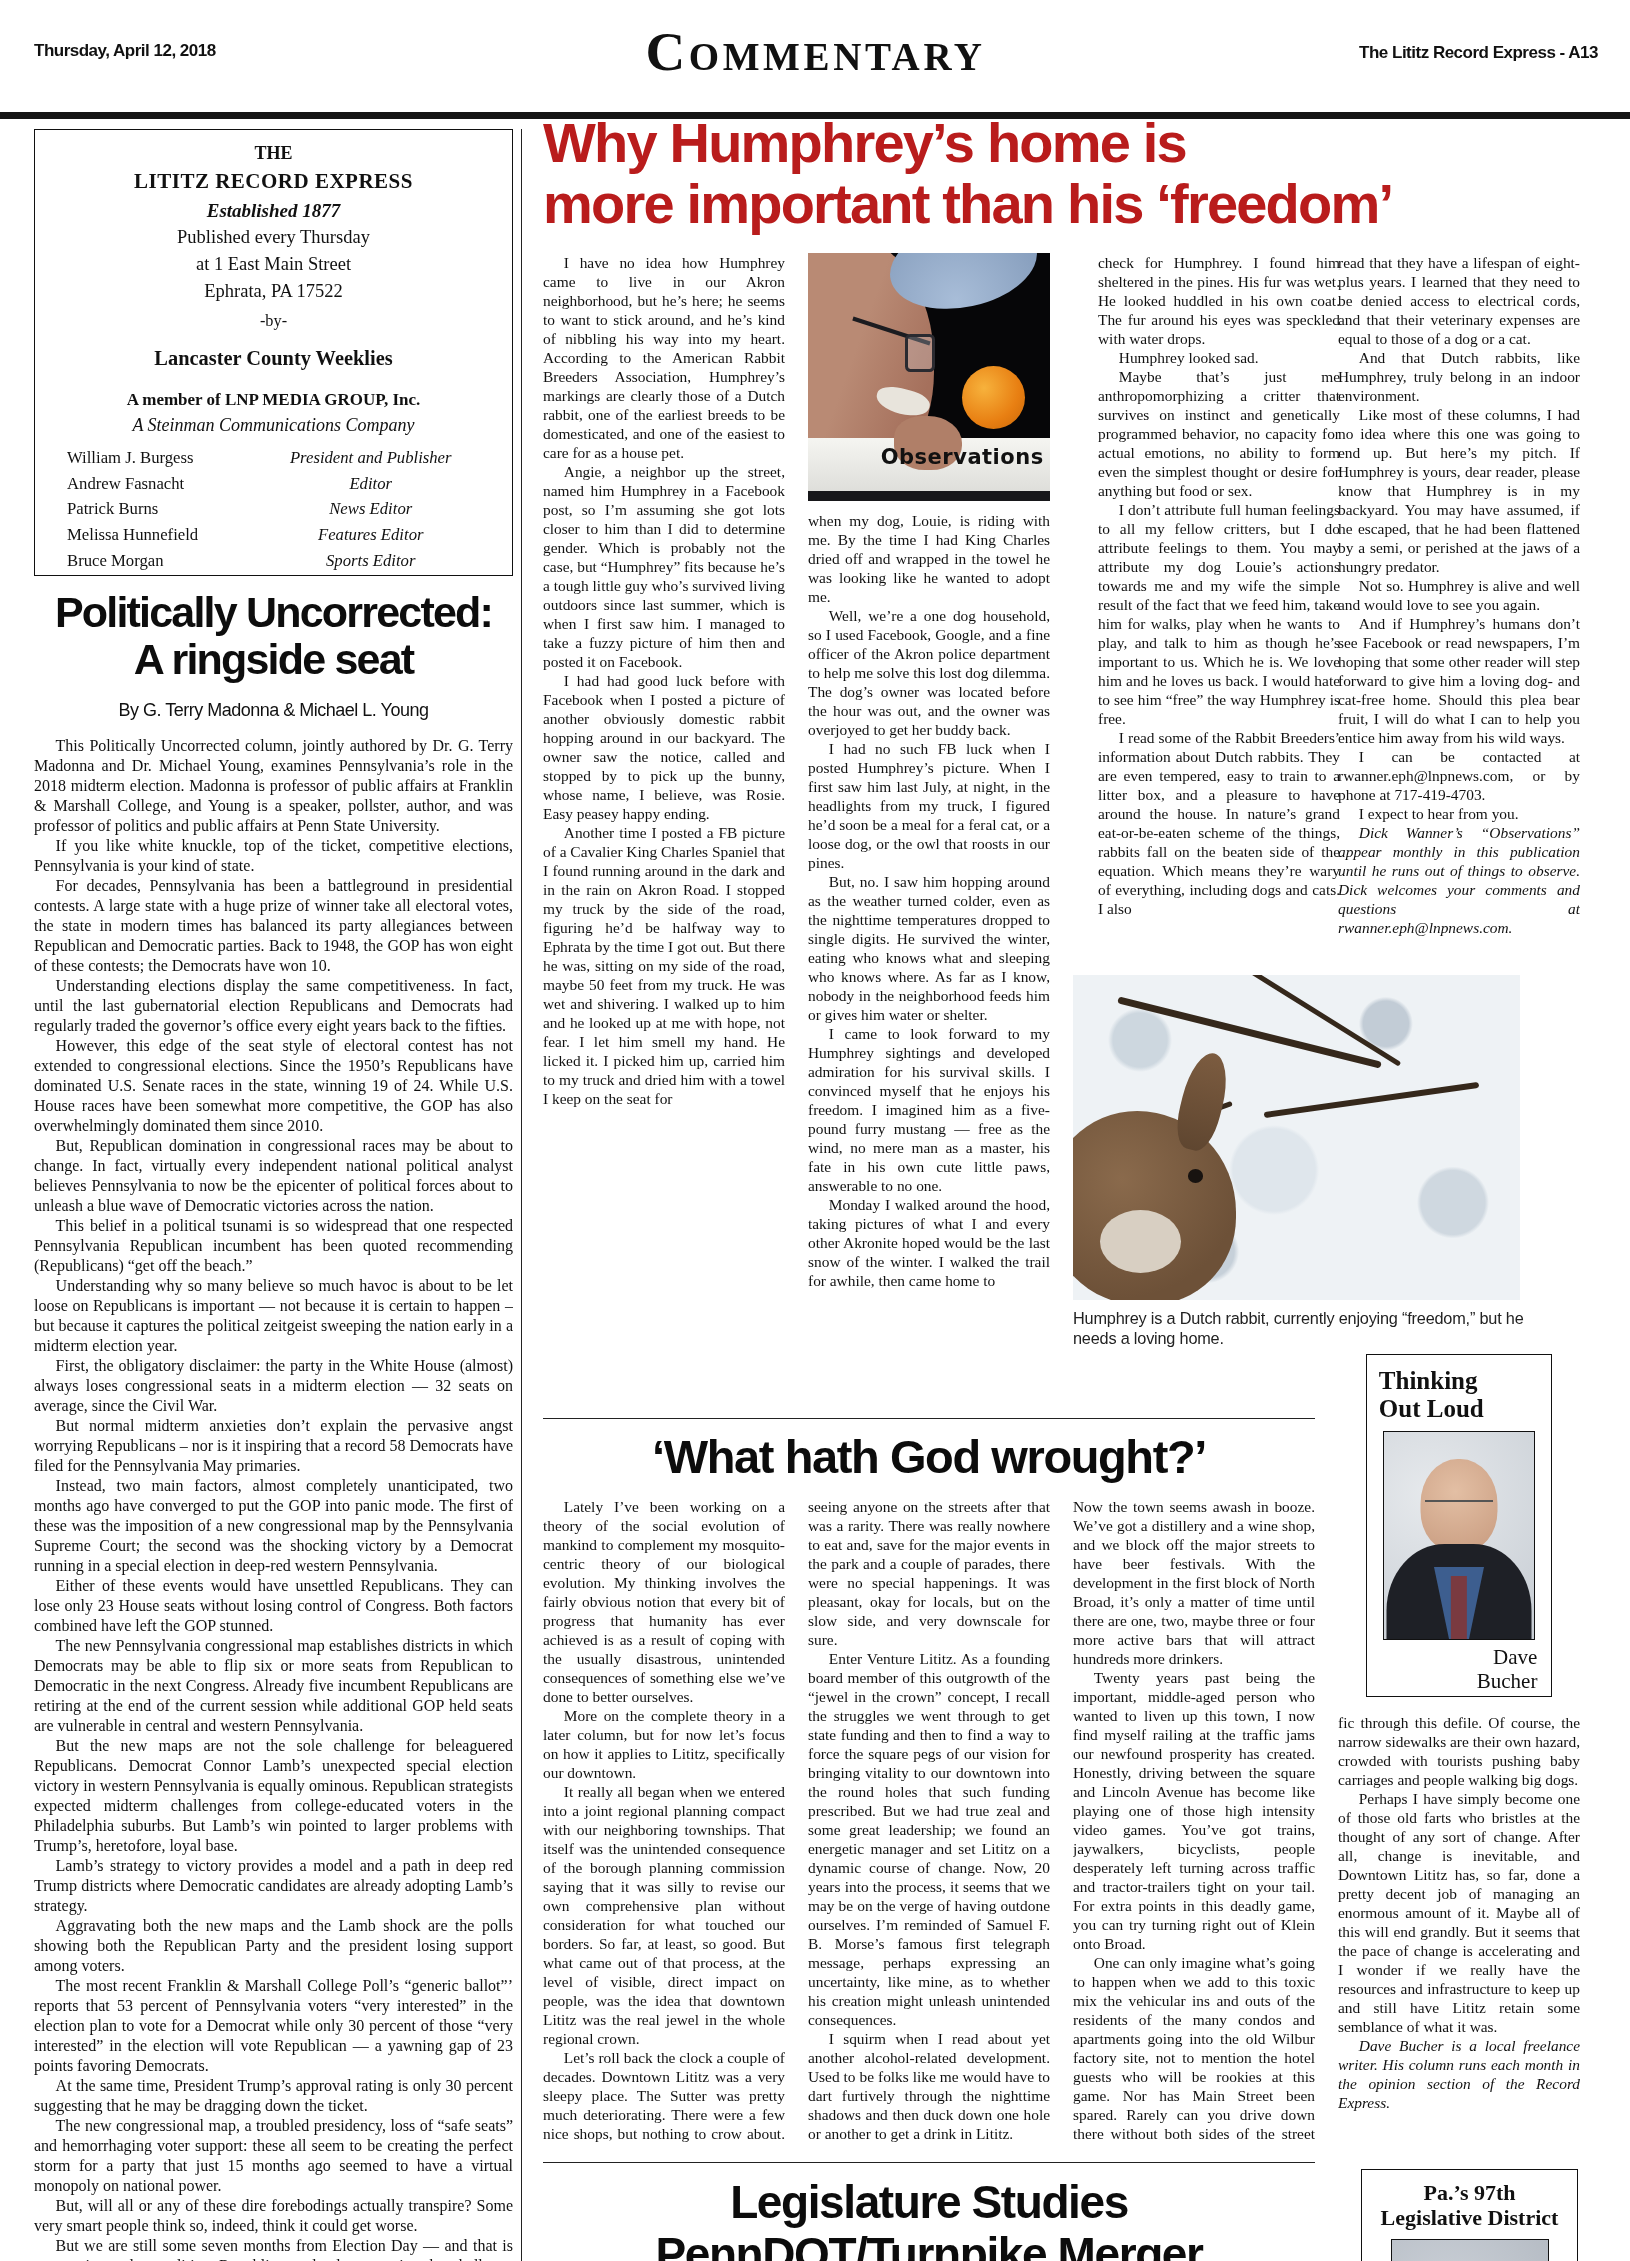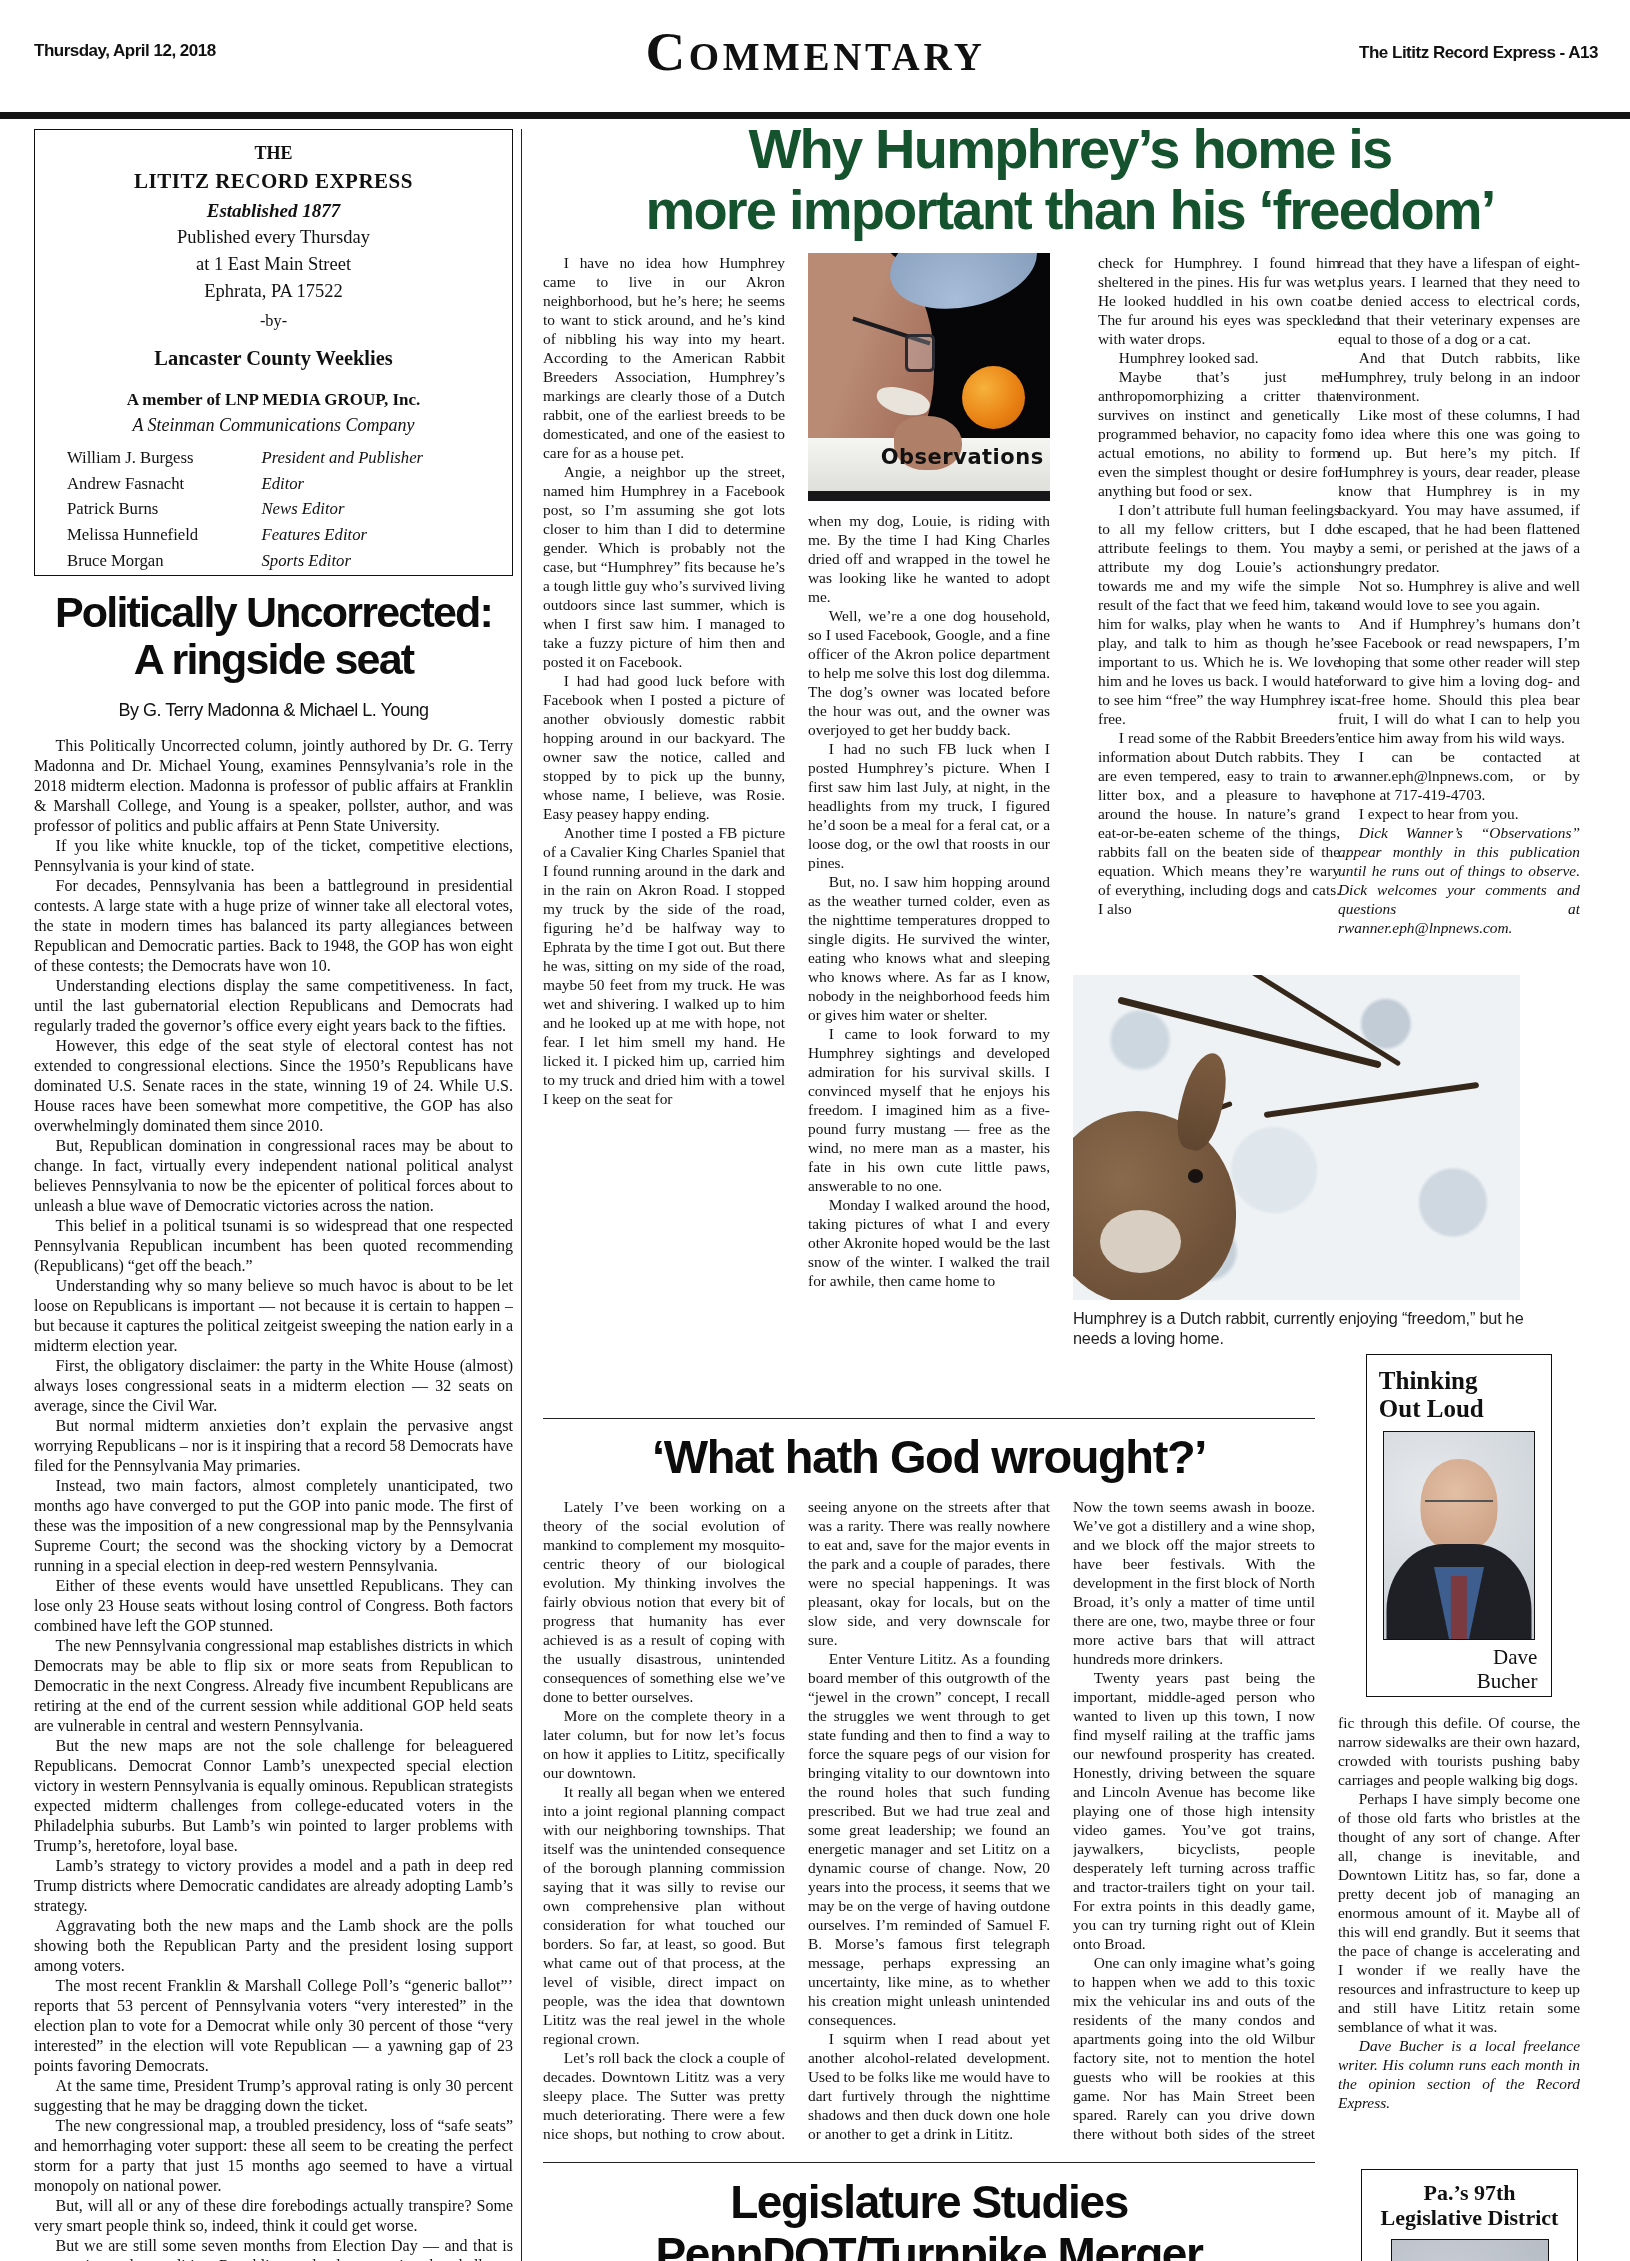--- a/index.html
+++ b/index.html
@@ -24,34 +24,34 @@
   .mh-name { font-weight:bold; font-size:21px; letter-spacing:0.5px; }
   .mh-est { font-weight:bold; font-style:italic; font-size:19px; }
   .mh-line { font-size:18.5px; }
   .mh-by { font-size:16.3px; margin-top:4.5px; }
   .mh-company { font-weight:bold; font-size:20.4px; margin-top:11.8px; }
   .mh-member { font-weight:bold; font-size:17px; margin-top:13.6px; }
   .mh-steinman { font-style:italic; font-size:18px; }
   .mh-staff { margin-top:6.3px; padding:0 32px; }
   .mh-row { display:flex; text-align:left; font-size:16.7px; line-height:1.55; }
   .mh-row .nm { width:46%; }
-  .mh-row .rl { width:54%; font-style:italic; padding-left:4.5px; }
+  .mh-row .rl { width:54%; font-style:italic; padding-left:4.5px;text-align:center; }
   .pol-headline { left:34px; top:589px; width:479px; text-align:center;
     font:bold 43px/1.1 "Liberation Sans", sans-serif; letter-spacing:-1.8px; color:#0d0d0d; }
   .pol-byline { left:34px; top:700px; width:479px; text-align:center;
     font:500 18px/1.2 "Liberation Sans", sans-serif; letter-spacing:-0.5px; }
   .pol-body { left:34px; top:736px; width:479px; height:1818px; overflow:hidden;
     font-size:16px; line-height:20px; text-align:justify; }
   
   .para { text-indent:1.35em; }
   .para.noindent { text-indent:0; }
   .para.italic { font-style:italic; }
   
-  .hum-headline { left:543px; top:118px; width:1054px; text-align:center;
-    font:bold 56px/61px "Liberation Sans", sans-serif; letter-spacing:-1.8px; color:#14532d; }
+  .hum-headline { left:543px; top:112px; width:1054px; text-align:left;
+    font:bold 56px/61px "Liberation Sans", sans-serif; letter-spacing:-1.8px; color:#b91c1c; }
   .colbox { position:absolute; width:242px; overflow:hidden;
     font-size:15.4px; line-height:19px; text-align:justify; }
   
   .obs-photo { left:808px; top:253px; width:242px; height:248px; background:#060608; overflow:hidden; }
   .obs-face { position:absolute; left:-68px; top:-18px; width:194px; height:253px;
     background:linear-gradient(110deg,#b98a74 55%, #a5705c 85%); border-radius:0 46% 42% 40%/0 50% 46% 40%; }
   .obs-cap { position:absolute; left:81px; top:-32px; width:149px; height:86px;
     background:radial-gradient(circle at 40% 90%, #a8bdd8, #7e96b6); border-radius:50%; transform:rotate(-12deg); }
   .obs-glasses { position:absolute; left:43px; top:76px; width:81px; height:3.6px; background:#1c1c20; transform:rotate(18deg); }
   .obs-lens { position:absolute; left:97px; top:81px; width:30px; height:38px; border:3.2px solid #2a2a30;

